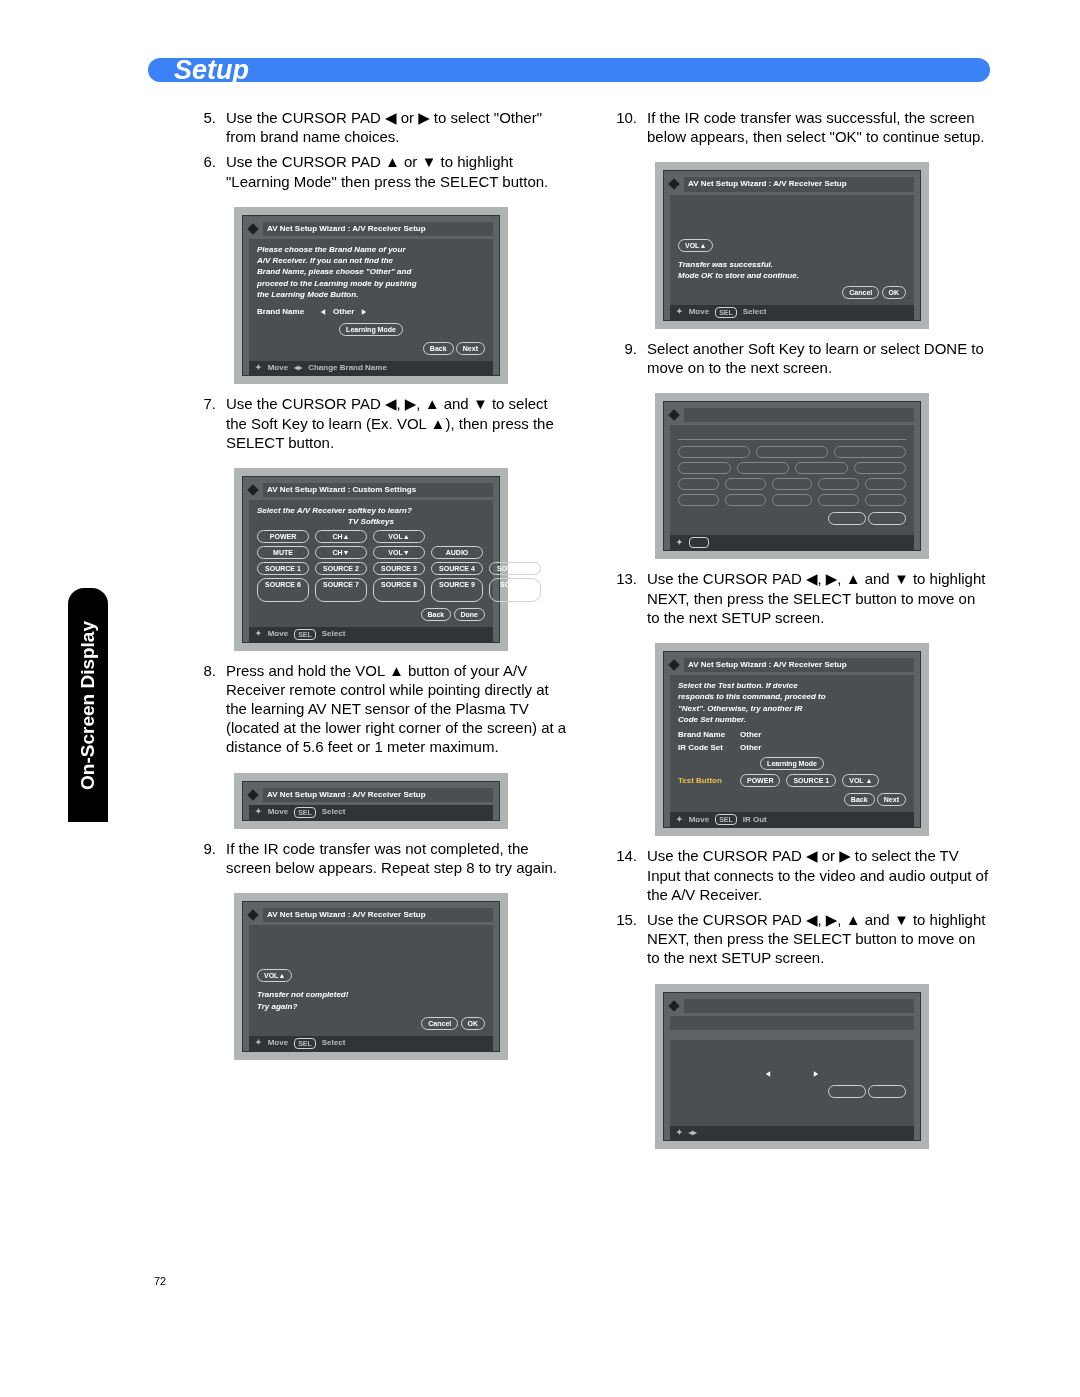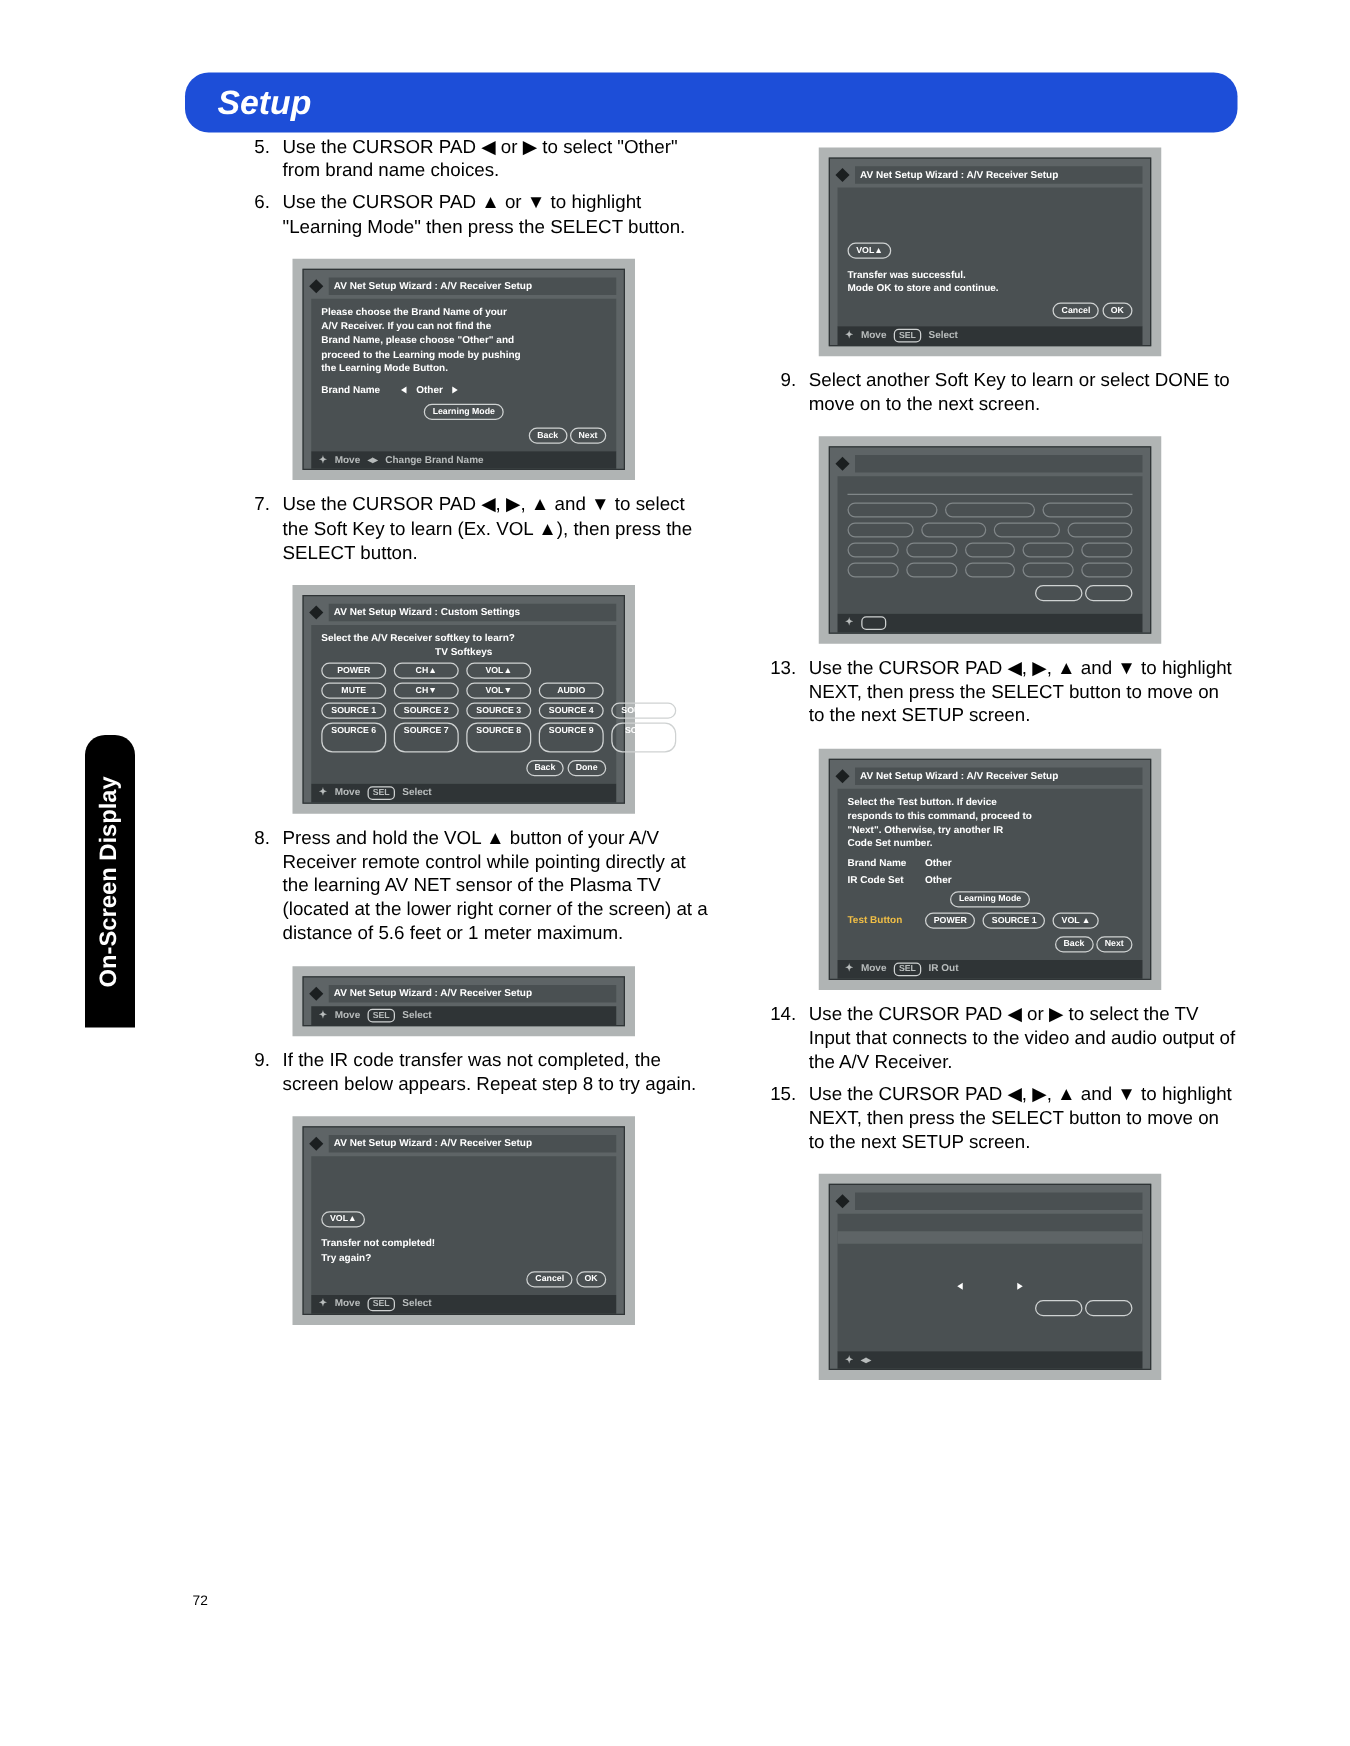--- a/index.html
+++ b/index.html
@@ -1,35 +1,35 @@
 <!DOCTYPE html>
 <html><head>
 <meta charset="utf-8">
 <style>
   html,body{margin:0;padding:0;background:#fff;font-family:Arial,Helvetica,sans-serif;color:#000;}
   .page{position:relative;width:1080px;height:1397px;margin:0 auto;}
-  .header-pill{position:absolute;top:58px;left:148px;width:842px;height:48px;background:#1d4ed8;border-radius:19px;display:flex;align-items:center;padding-left:26px;box-sizing:border-box;}
+  .header-pill{position:absolute;top:58px;left:148px;width:842px;height:24px;background:#3b82f6;border-radius:19px;display:flex;align-items:center;padding-left:26px;box-sizing:border-box;}
   .header-pill span{color:#fff;font-weight:bold;font-style:italic;font-size:27px;}
   .side-tab{position:absolute;left:68px;top:588px;width:40px;height:234px;background:#000;border-top-left-radius:16px;border-top-right-radius:16px;display:flex;align-items:center;justify-content:center;}
   .side-tab span{color:#fff;font-weight:bold;font-size:19px;writing-mode:vertical-rl;transform:rotate(180deg);white-space:nowrap;}
   .content{position:absolute;top:108px;left:178px;width:812px;display:flex;gap:30px;font-size:15px;line-height:1.28;}
   .col{flex:1;display:flex;flex-direction:column;}
   ol.steps{margin:0;padding:0;list-style:none;}
   ol.steps li{display:flex;margin-bottom:6px;}
   .step-num{min-width:38px;text-align:right;padding-right:10px;}
   .step-body{flex:1;}
   .fig{display:block;margin:10px 0 10px 56px;}
   
   .osd{width:274px;background:#b0b4b4;padding:8px;box-sizing:border-box;font-size:8px;color:#fff;}
   .osd-inner{background:#5e6466;border:1px solid #2f3436;padding:6px 6px 0 6px;box-sizing:border-box;}
   .osd-title-row{display:flex;align-items:center;margin-bottom:3px;}
   .osd-gem{width:8px;height:8px;background:#1b1f20;transform:rotate(45deg);margin-right:6px;}
   .osd-title{background:#4a5052;font-weight:bold;padding:2px 4px;flex:1;font-size:8px;}
   .osd-body{background:#4a5052;padding:6px 8px;min-height:70px;box-sizing:border-box;font-weight:bold;}
-  .osd-body p{margin:0 0 2px 0;line-height:1.15;}
+  .osd-body p{margin:0 0 2px 0;line-height:1.15;font-style:italic;}
   .osd-foot{background:#2f3436;color:#b8bcbc;padding:2px 6px;display:flex;align-items:center;gap:6px;font-weight:bold;}
   .osd-foot .arrows{font-size:8px;}
   .osd-btn{display:inline-block;border:1px solid #cfd2d2;border-radius:9px;padding:0 6px;font-size:7px;line-height:11px;color:#fff;background:transparent;font-weight:bold;}
   .osd-btn-row{text-align:right;margin-top:6px;}
   .osd-row{display:flex;align-items:center;gap:6px;margin:3px 0;}
   .soft-row{display:flex;gap:6px;margin:3px 0;justify-content:flex-start;}
   .soft-row .osd-btn{min-width:38px;text-align:center;}
   .vol-btn{margin:8px 0;}
   .label-span{min-width:56px;display:inline-block;}
   .center{text-align:center;}
@@ -202,20 +202,26 @@
               <span class="arrows">✦</span>
               <span>Move</span>
               <span class="sel-pill">SEL</span>
               <span>Select</span>
             </div>
         </div>
       </div>
     </div>
 
     <div class="col">
+      <ol class="steps">
+          <li>
+            <span class="step-num">10.</span>
+            <span class="step-body">If the IR code transfer was successful, the screen below appears, then select "OK" to continue setup.</span>
+          </li>
+        </ol>
 
       <div class="fig osd">
         <div class="osd-inner">
           <div class="osd-title-row">
               <span class="osd-gem"></span>
               <span class="osd-title">AV Net Setup Wizard : A/V Receiver Setup</span>
             </div>
           <div class="osd-body">
             <div style="height:30px;"></div>
             <div class="vol-btn"><span class="osd-btn">VOL▲</span></div>

